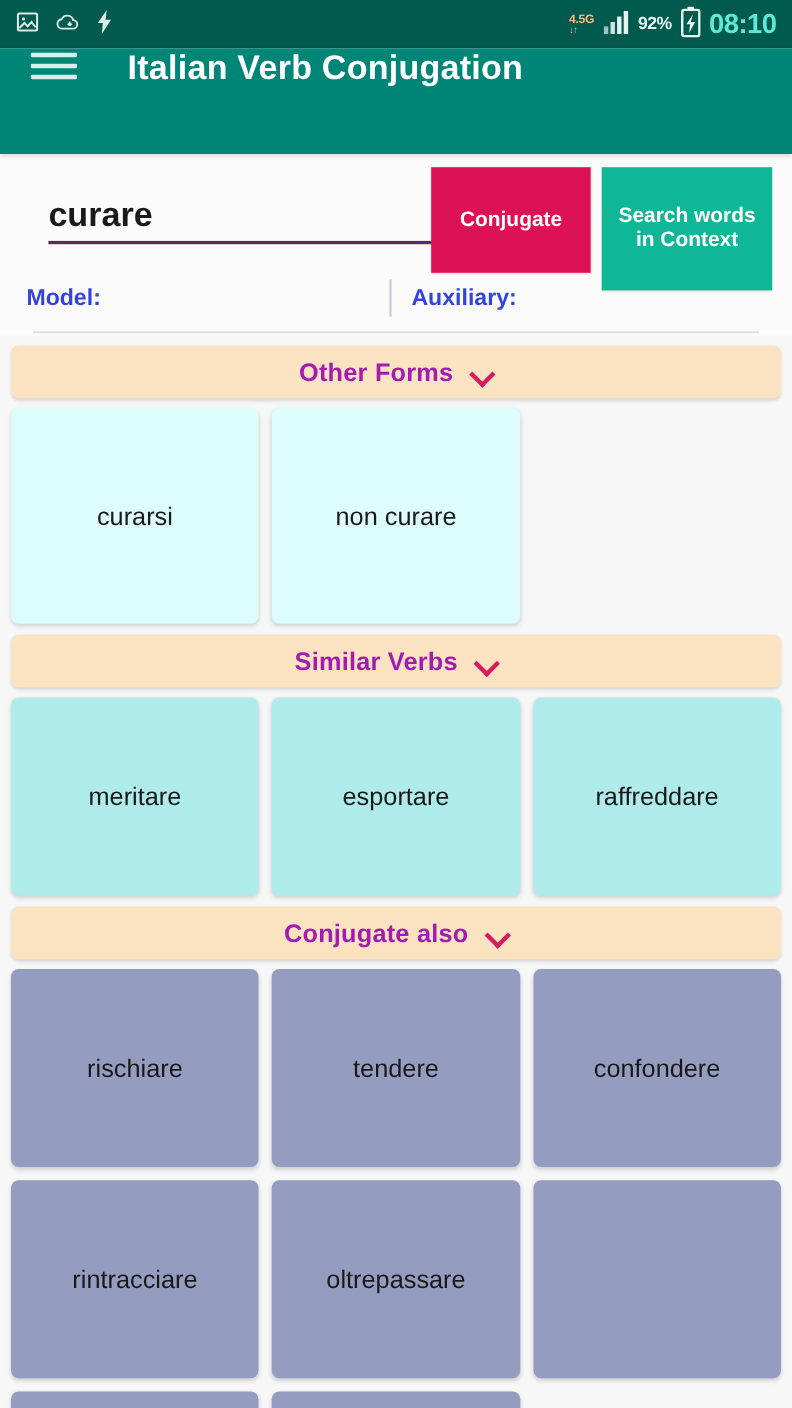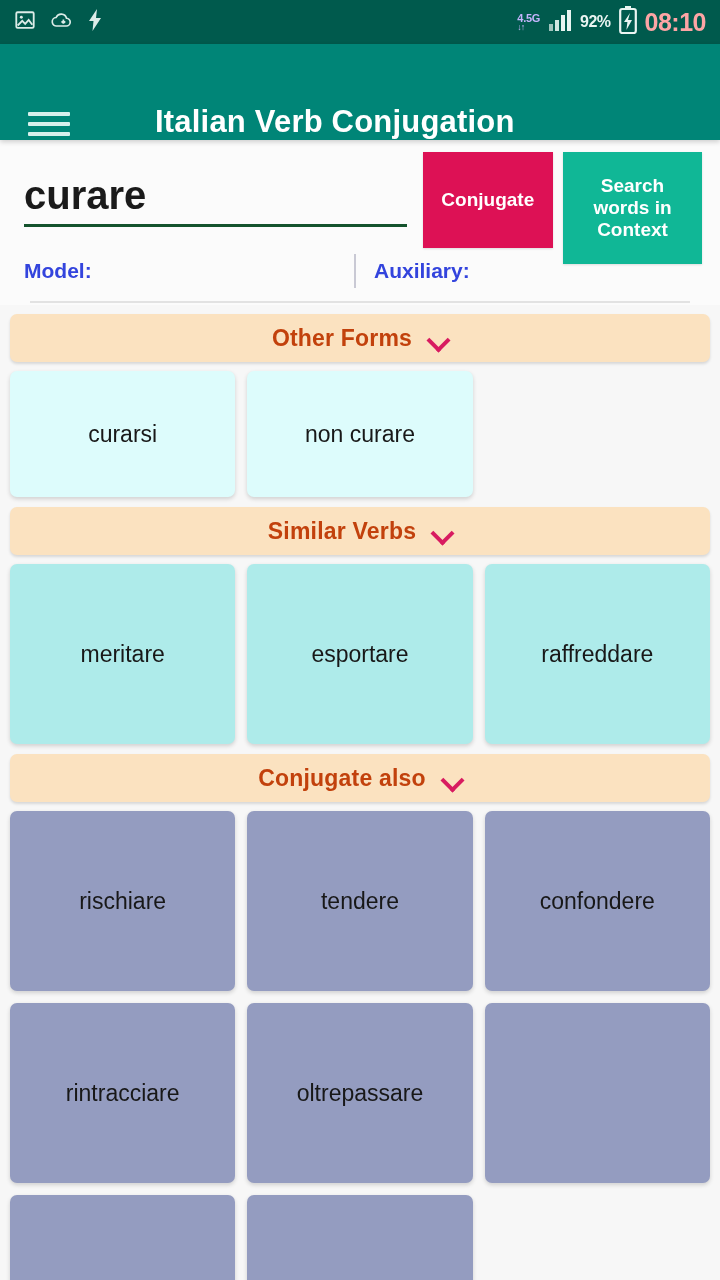--- a/index.html
+++ b/index.html
@@ -39,56 +39,55 @@
     display: flex;
     align-items: center;
     gap: 8px;
   }
   .sb-icon { display: block; }
   .net-badge {
     display: flex;
     flex-direction: column;
     align-items: flex-start;
     line-height: 1;
-    color: #c4b5fd;
+    color: #fdba74;
   }
   .net-badge .g {
     font-size: 11px;
     font-weight: bold;
     letter-spacing: -0.3px;
   }
   .net-badge .arrows {
     font-size: 9px;
     margin-top: -1px;
     letter-spacing: -1px;
   }
   .battery-pct {
     font-size: 16px;
     font-weight: bold;
     color: #eaf5f2;
     letter-spacing: -0.5px;
   }
   .clock {
     font-size: 25px;
     font-weight: bold;
-    color: #fca5a5;
+    color: #5eead4;
     letter-spacing: -0.5px;
   }
 
   
   .app-bar {
     height: 96px;
     background: #008577;
     display: flex;
-    align-items: flex-end;
+    align-items: flex-start;
     padding: 0 0 0 28px;
     box-shadow: 0 2px 5px rgba(0,0,0,0.18);
     position: relative;
     z-index: 5;
-    gap: 39px;
   }
   .hamburger {
     width: 44px;
     height: 32px;
     display: flex;
     flex-direction: column;
     justify-content: space-between;
     padding: 4px 0;
     cursor: pointer;
   }
@@ -125,26 +124,27 @@
     height: 95px;
     display: flex;
     flex-direction: column;
     justify-content: center;
   }
   .verb-input {
     border: none;
     outline: none;
     background: transparent;
     font-family: "Liberation Sans", sans-serif;
-    font-size: 40px;
+    font-size: 31px;
     font-weight: bold;
     color: #1a1a1a;
     width: 100%;
     padding: 0 0 6px 0;
-    border-bottom: 3px solid #14532d;
+    border-bottom: 3px solid #701a75;
+    margin-left: 20px;
   }
   .btn {
     border: none;
     color: #ffffff;
     font-family: "Liberation Sans", sans-serif;
     font-weight: bold;
     cursor: pointer;
     text-align: center;
     line-height: 1.15;
     padding: 6px 8px;
@@ -198,21 +198,21 @@
     height: 48px;
     display: flex;
     align-items: center;
     justify-content: center;
     gap: 16px;
     margin: 9px 0 9px 0;
     box-shadow: 0 2px 3px rgba(0,0,0,0.13);
     cursor: pointer;
   }
   .section-header .title {
-    color: #c2410c;
+    color: #a21caf;
     font-size: 23px;
     font-weight: bold;
     letter-spacing: 0.2px;
   }
   .chev {
     width: 20px;
     height: 12px;
     position: relative;
   }
   .chev::before {
@@ -239,21 +239,21 @@
     justify-content: center;
     text-align: center;
     font-size: 23px;
     color: #181818;
     cursor: pointer;
     box-shadow: 0 2px 4px rgba(0,0,0,0.16);
     padding: 4px;
   }
   .card-other {
     background: #ddfcfc;
-    height: 126px;
+    height: 196px;
   }
   .card-similar {
     background: #aeebea;
     height: 180px;
   }
   .card-also {
     background: #949cc0;
     height: 180px;
   }
   .grid-other { margin-bottom: 10px; }

